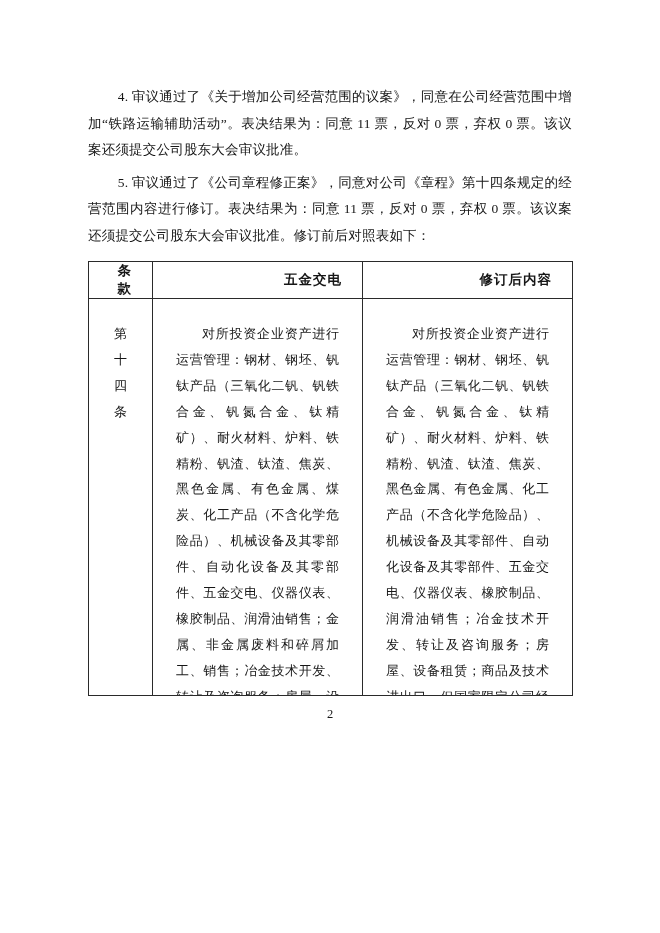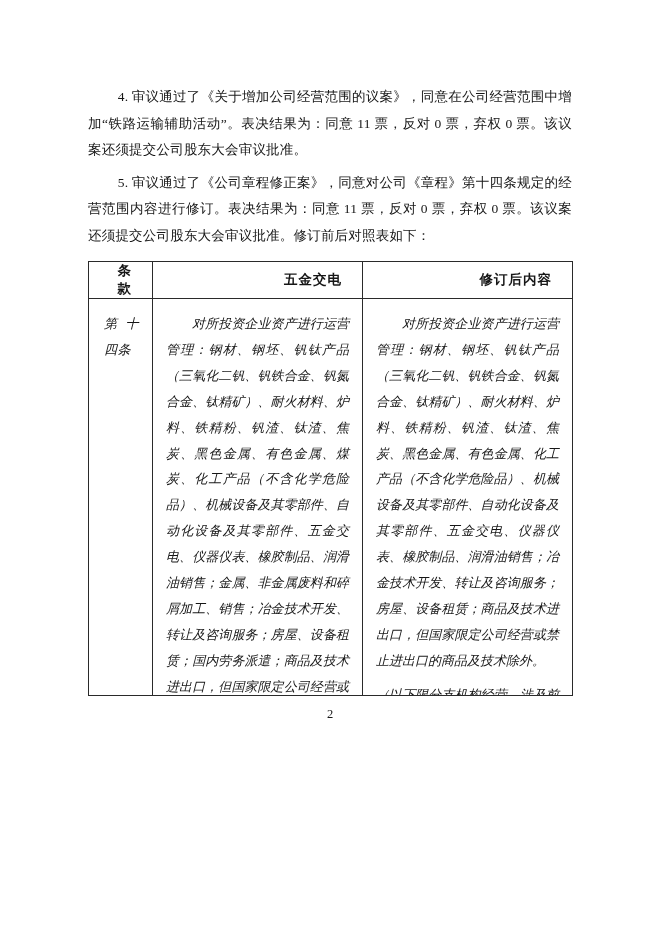--- a/index.html
+++ b/index.html
@@ -59,23 +59,22 @@
   td.article-cell {
     text-align: left;
     padding-left: 9px;
     letter-spacing: 0.5px;
   }
   .cell-clip {
     height: 390px;
     overflow: hidden;
   }
   .cell-p {
-    margin: 6px;
+    margin: 16px;
     text-align: justify;
-    font-style: italic;
   }
   .cell-p.first {
     text-indent: 2em;
   }
   .cell-p.second {
     margin-top: 8px;
   }
   .page-number {
     margin-top: 11px;
     text-align: center;

